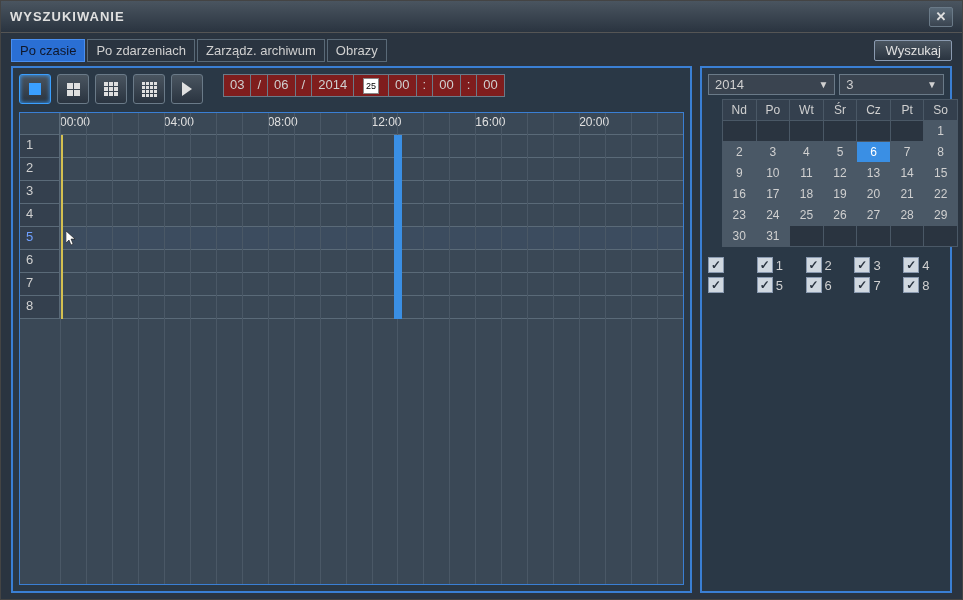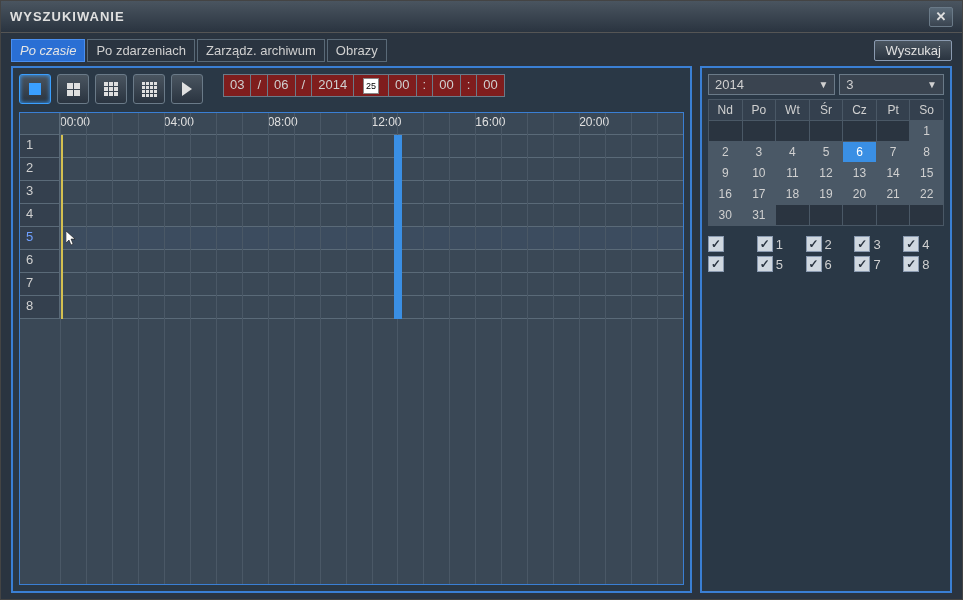--- a/index.html
+++ b/index.html
@@ -64,22 +64,21 @@
   .tab {
     padding: 3px 8px;
     border: 1px solid #5a6a78;
     background: #2a3440;
     color: #d0d0d0;
     cursor: pointer;
   }
   .tab.active {
     background: #2a6fd4;
     border-color: #4a8ff0;
-    color: #e5e5e5;
-    font-style: italic;
+    color: #0f172a;
   }
   .search-btn {
     padding: 2px 10px;
     border: 1px solid #8a9ab0;
     background: linear-gradient(#4a5560, #2a3440);
     color: #e0e0e0;
     cursor: pointer;
     border-radius: 2px;
   }
   .main {
@@ -231,21 +230,21 @@
     flex: 1;
     border: 1px solid #6a7a88;
     background: #3a4450;
     padding: 2px 6px;
     display: flex;
     justify-content: space-between;
     align-items: center;
     cursor: pointer;
   }
   .select .arrow { font-size: 10px; }
-  .cal-table { width: 100%; border-collapse: collapse; }
+  .cal-table { width: 100%; border-collapse: collapse; margin-left: 14px; }
   .cal-table th, .cal-table td {
     border: 1px solid #4a5866;
     text-align: center;
     padding: 3px 0;
     width: 14.28%;
     background: #4a5866;
     color: #d0d0d0;
     font-size: 12px;
     font-weight: normal;
   }
@@ -502,20 +501,29 @@
               <tr>
                 <td>16</td>
                 <td>17</td>
                 <td>18</td>
                 <td>19</td>
                 <td>20</td>
                 <td>21</td>
                 <td>22</td>
               </tr>
               <tr>
+                <td>23</td>
+                <td>24</td>
+                <td>25</td>
+                <td>26</td>
+                <td>27</td>
+                <td>28</td>
+                <td>29</td>
+              </tr>
+              <tr>
                 <td>30</td>
                 <td>31</td>
                 <td class="empty"></td>
                 <td class="empty"></td>
                 <td class="empty"></td>
                 <td class="empty"></td>
                 <td class="empty"></td>
               </tr>
             </tbody>
         </table>

